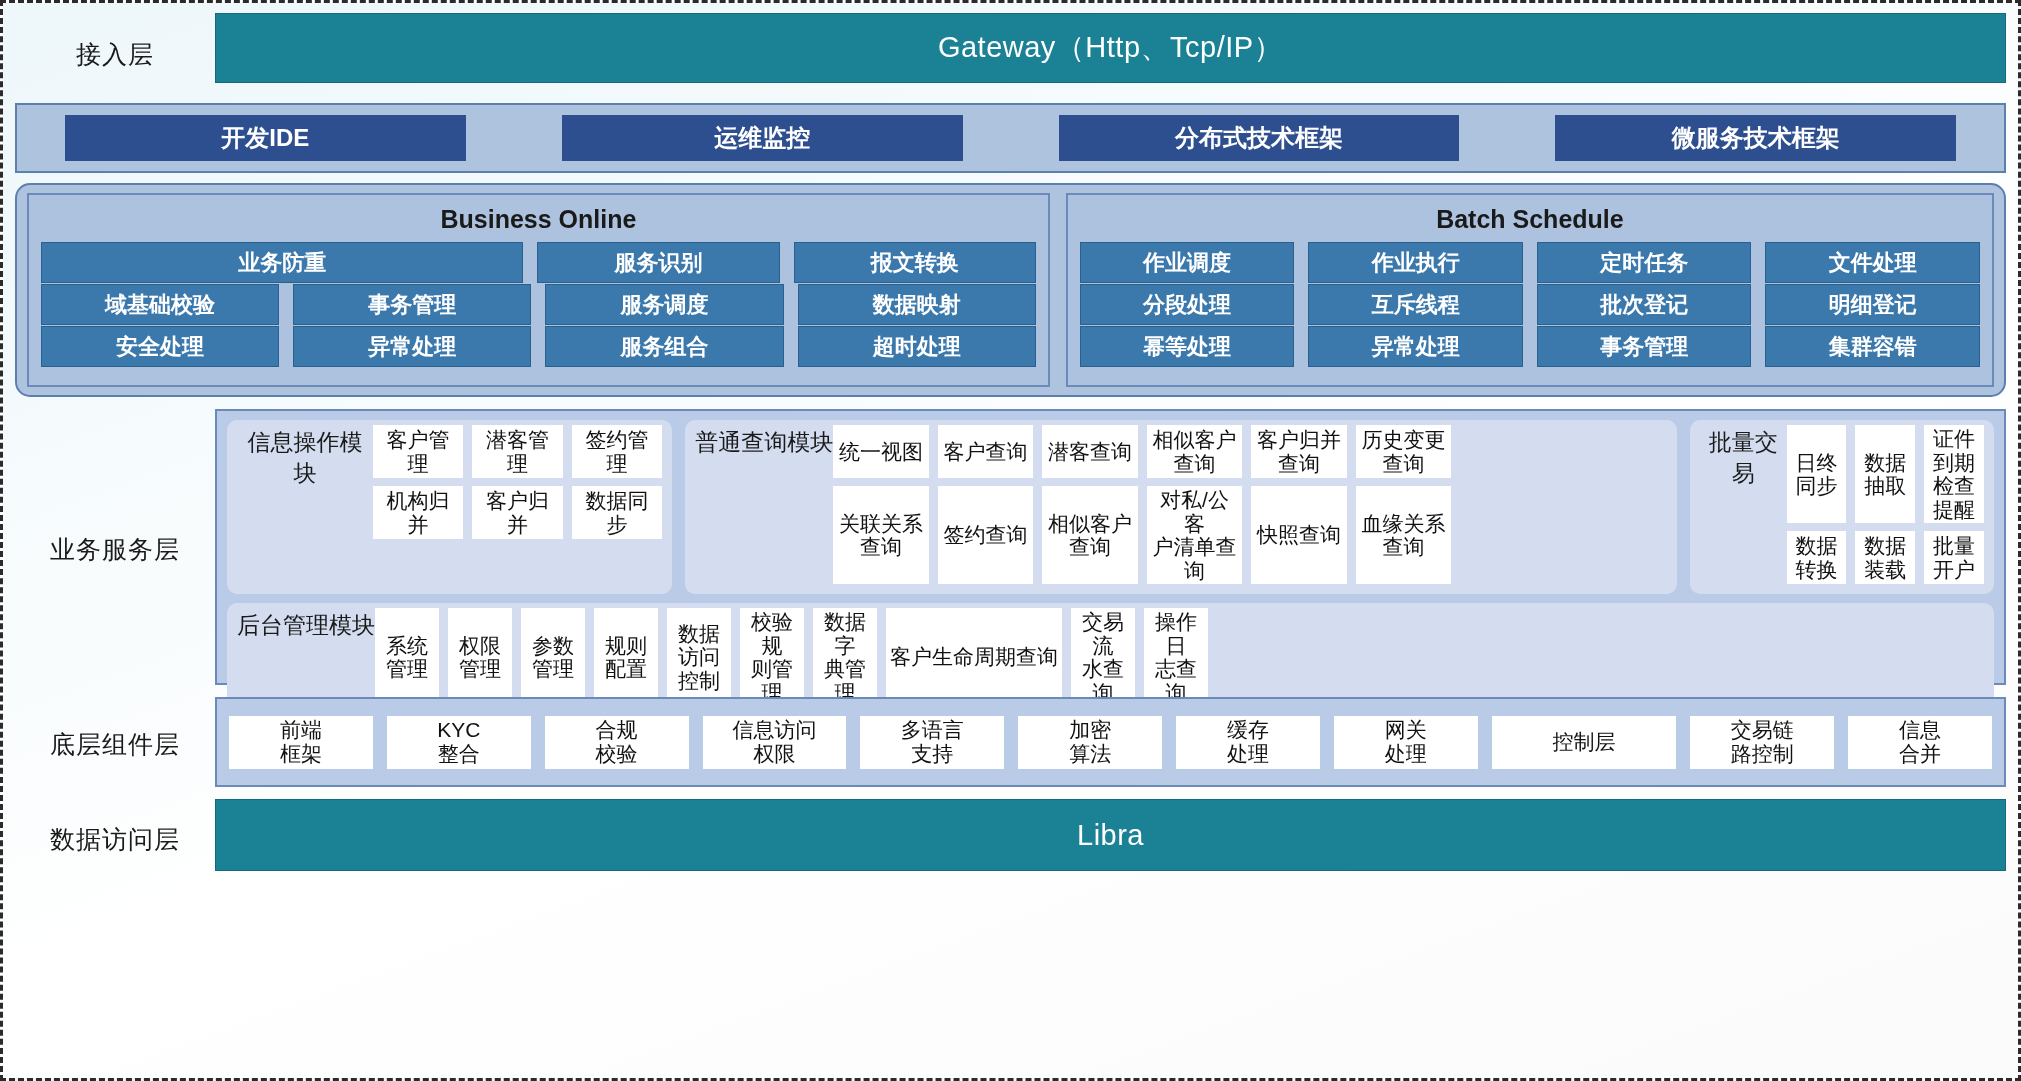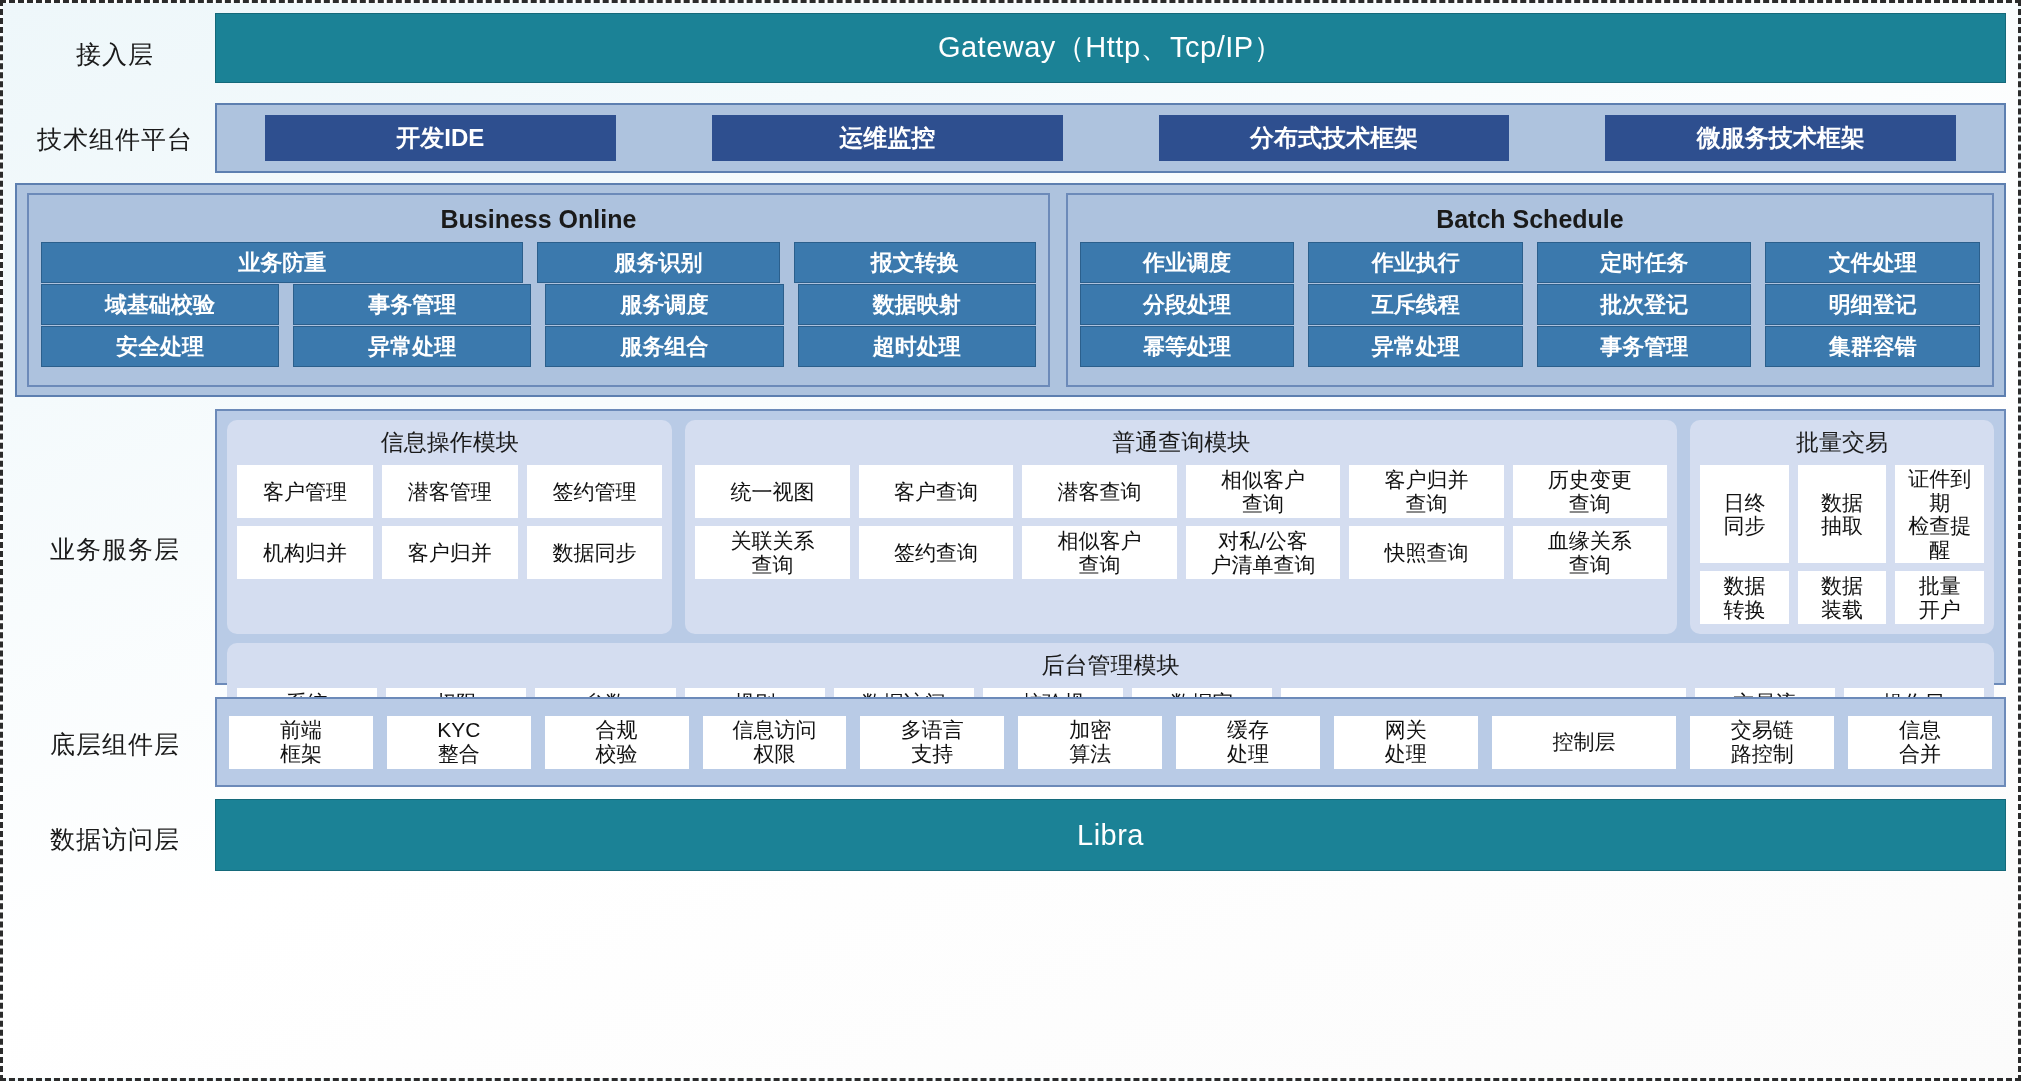--- a/index.html
+++ b/index.html
@@ -101,21 +101,21 @@
     line-height: 1.05;
   }
 
   
   .bs-panel { background:#b9cbe6; border:2px solid #6c8ab9; padding:9px 10px; }
   .bs-top { display:flex; gap:13px; align-items: stretch; }
   .mod {
     background:#d4ddf0;
     border-radius: 10px;
     padding: 5px 10px 10px 10px;
-    display:flex; flex-direction:column;
+    display:flex; flex-direction:row;
   }
   .mod-title { text-align:center; font-size:23px; color:#1a1a1a; padding:2px 0 7px 0; }
   .mod-grid { display:flex; flex-direction:column; gap:8px; }
   .mod-line { display:flex; gap:9px; }
   .cell {
     background:#ffffff;
     color:#111111;
     font-size:21px;
     min-height: 53px;
     display:flex; align-items:center; justify-content:center;
@@ -141,38 +141,37 @@
   <div class="layer-row" style="height:82px;">
     <div class="layer-label">接入层</div>
     <div class="layer-body">
       <div class="teal-bar" style="height:70px;margin-top:0;">Gateway（Http、Tcp/IP）</div>
     </div>
   </div>
 
   <div class="gap-3"></div>
 
   <div class="layer-row" style="height:72px;">
-    <div class="layer-label">技术组件平台</div>
     <div class="layer-body">
       <div class="panel" style="height:70px;padding:0;display:flex;align-items:center;">
         <div class="chip-row-dark" style="width:100%;">
           <div class="chip-dark">开发IDE</div>
           <div class="chip-dark">运维监控</div>
           <div class="chip-dark">分布式技术框架</div>
           <div class="chip-dark">微服务技术框架</div>
         </div>
       </div>
     </div>
   </div>
 
   <div class="gap-3"></div>
 
   <div class="layer-row" style="height:218px;">
     <div class="layer-body">
-      <div class="panel" style="height:214px;padding:8px 10px;">
+      <div class="panel" style="height:214px;padding:8px 10px;border-radius:15px;">
         <div class="fw-wrap" style="height:100%;">
 
           <div class="fw-group" style="flex:0 0 52%;">
             <div class="fw-title">Business Online</div>
             <div class="fw-grid">
               <div class="fw-line">
                 <div class="chip-mid" style="flex:2 1 0;">业务防重</div>
                 <div class="chip-mid">服务识别</div>
                 <div class="chip-mid">报文转换</div>
               </div>

